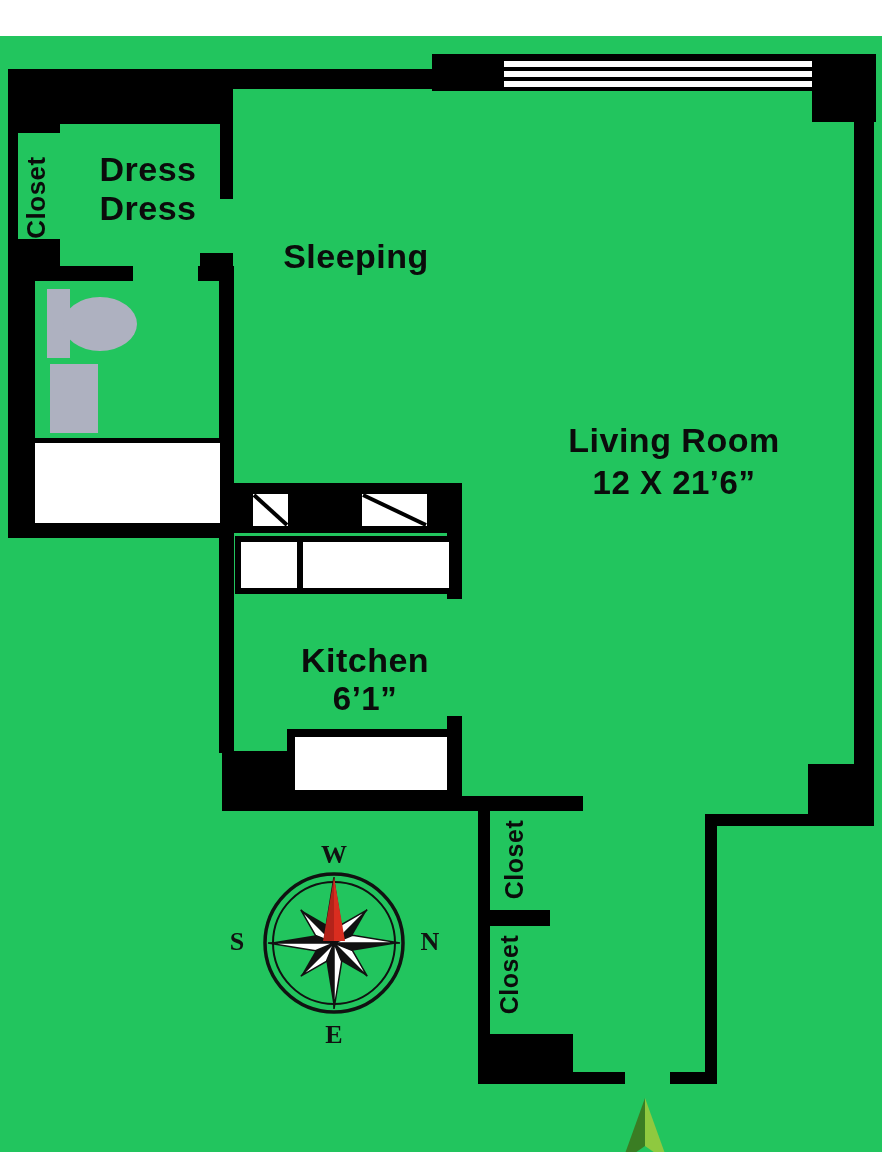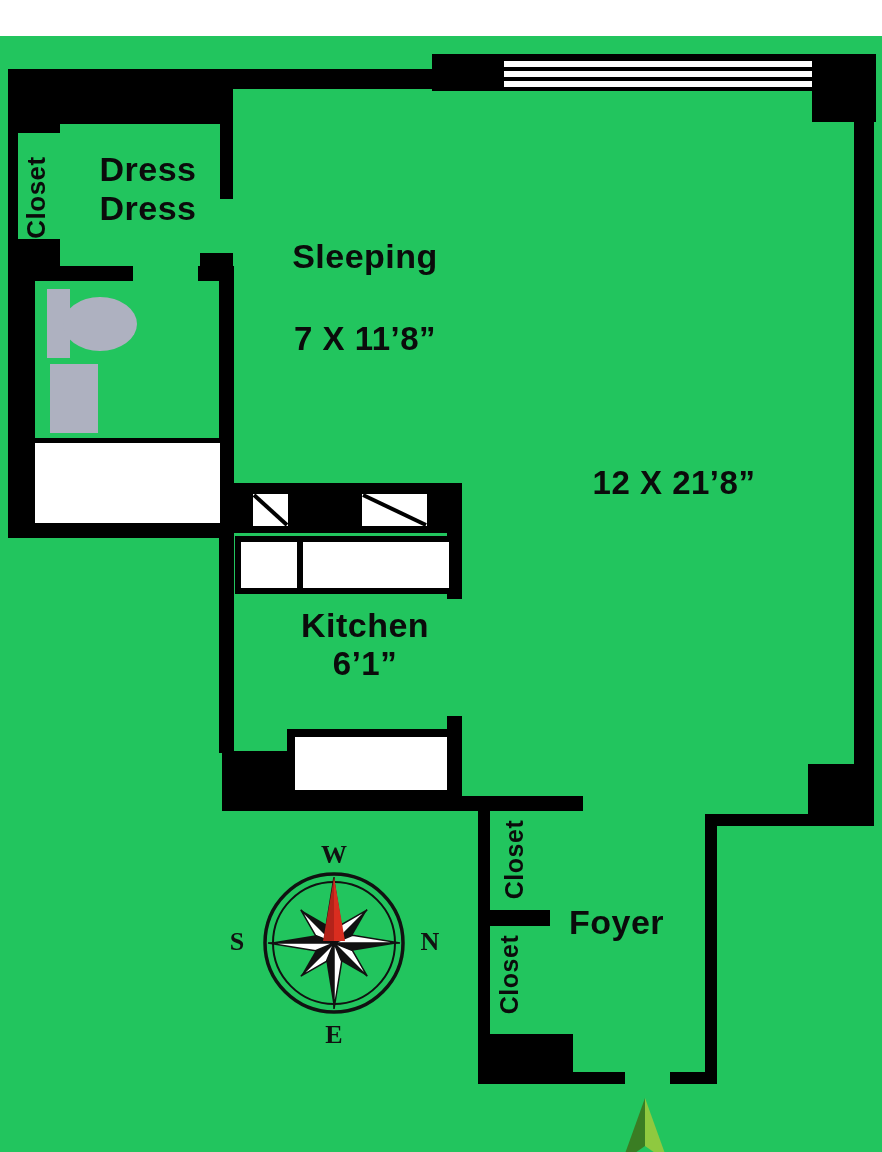--- a/index.html
+++ b/index.html
@@ -112,39 +112,35 @@
   <div class="box" style="left:30px;top:402px;width:195px;height:90px;border-width:5px;"></div>
   <div class="fixture" style="left:47px;top:253px;width:23px;height:69px;"></div>
   <div class="fixture" style="left:63px;top:261px;width:74px;height:54px;border-radius:50%;"></div>
   <div class="fixture" style="left:50px;top:328px;width:48px;height:69px;"></div>
 
   <div class="label" style="left:58px;top:114px;width:180px;line-height:39px;">
     <span>Dress</span><br>
     <span>Dress</span>
   </div>
 
-  <div class="label" style="left:255px;top:200px;width:220px;line-height:41px;">
+  <div class="label" style="left:246px;top:200px;width:220px;line-height:41px;">
     <span>Sleeping</span><br>
     <br>
-    <span class="dim">7 X 11’8”</span>
   </div>
 
   <div class="label" style="left:539px;top:383px;width:270px;line-height:42px;">
-    <br>
-    <span class="dim">12 X 21’8”</span>
+    <span>Living Room</span><br>
+    <span class="dim">12 X 21’6”</span>
   </div>
 
-  <div class="label" style="left:265px;top:570px;width:200px;line-height:38px;">
+  <div class="label" style="left:265px;top:605px;width:200px;line-height:38px;">
     <span>Kitchen</span><br>
     <span class="dim">6’1”</span>
   </div>
 
-  <div class="label" style="left:544px;top:866px;width:145px;">
-    <span>Foyer</span>
-  </div>
 
   <div class="vlabel" style="left:-44px;top:146px;width:160px;">Closet</div>
   <div class="vlabel" style="left:434px;top:809px;width:160px;font-size:25px;">Closet</div>
   <div class="vlabel" style="left:429px;top:924px;width:160px;font-size:25px;">Closet</div>
 
   <svg style="left:220px;top:798px;" width="230" height="220" viewBox="0 0 230 220">
     <circle cx="114" cy="109" r="69" fill="none" stroke="#111" stroke-width="3.5"></circle>
     <circle cx="114" cy="109" r="61" fill="none" stroke="#111" stroke-width="2"></circle>
 
     <polygon points="114,109 147.2,75.8 132.5,101.35" fill="#111"></polygon>

